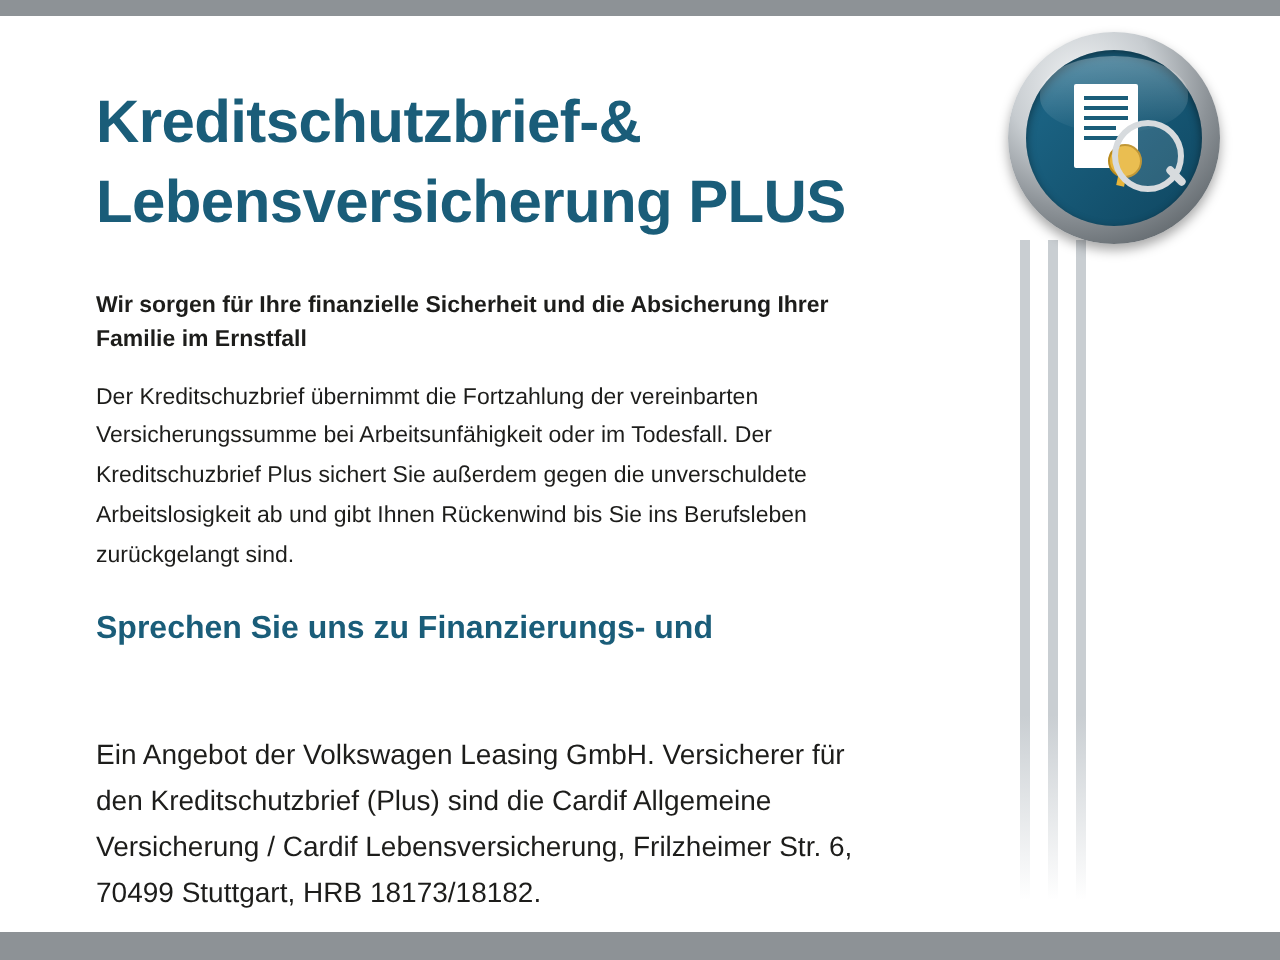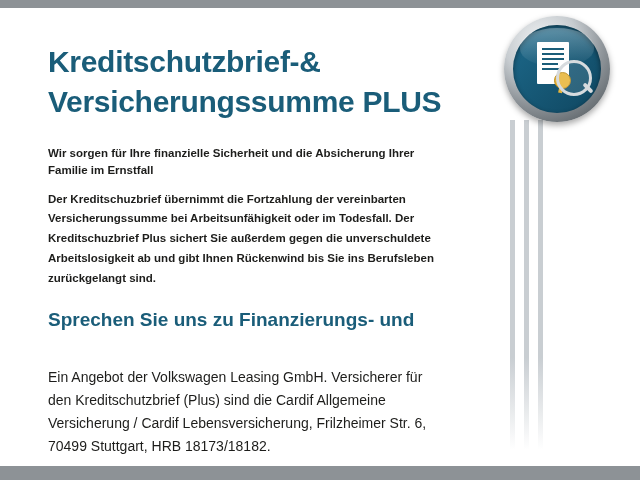--- a/index.html
+++ b/index.html
@@ -88,31 +88,30 @@
 
   
   .body-text {
     position: absolute;
     left: 48px;
     top: 178px;
     width: 410px;
     color: #1d1d1b;
     font-size: 11.5px;
     line-height: 1.72;
-    font-weight: bold;
   }
 
   
   .cta {
     position: absolute;
     left: 48px;
     top: 291px;
     width: 430px;
     color: #1a5d79;
-    font-size: 19px;
+    font-size: 16px;
     font-weight: bold;
     line-height: 1.35;
   }
   .cta .line { display: block; white-space: nowrap; }
 
   
   .legal {
     position: absolute;
     left: 48px;
     top: 352px;
@@ -229,21 +228,21 @@
       <div class="ln l5"></div>
     </div>
     <div class="seal"></div>
     <div class="ribbon"></div>
     <div class="glass"></div>
     <div class="glass-handle"></div>
   </div>
 
   <h1 class="headline">
     <span class="line">Kreditschutzbrief-&amp;</span>
-    <span class="line">Versicherungssumme PLUS</span>
+    <span class="line">Lebensversicherung PLUS</span>
   </h1>
 
   <p class="subhead">Wir sorgen für Ihre finanzielle Sicherheit und die Absicherung Ihrer Familie im Ernstfall</p>
 
   <p class="body-text">Der Kreditschuzbrief übernimmt die Fortzahlung der vereinbarten Versicherungssumme bei Arbeitsunfähigkeit oder im Todesfall. Der Kreditschuzbrief Plus sichert Sie außerdem gegen die unverschuldete Arbeitslosigkeit ab und gibt Ihnen Rückenwind bis Sie ins Berufsleben zurückgelangt sind.</p>
 
   <h2 class="cta">
     <span class="line">Sprechen Sie uns zu Finanzierungs- und</span>
   </h2>
 

